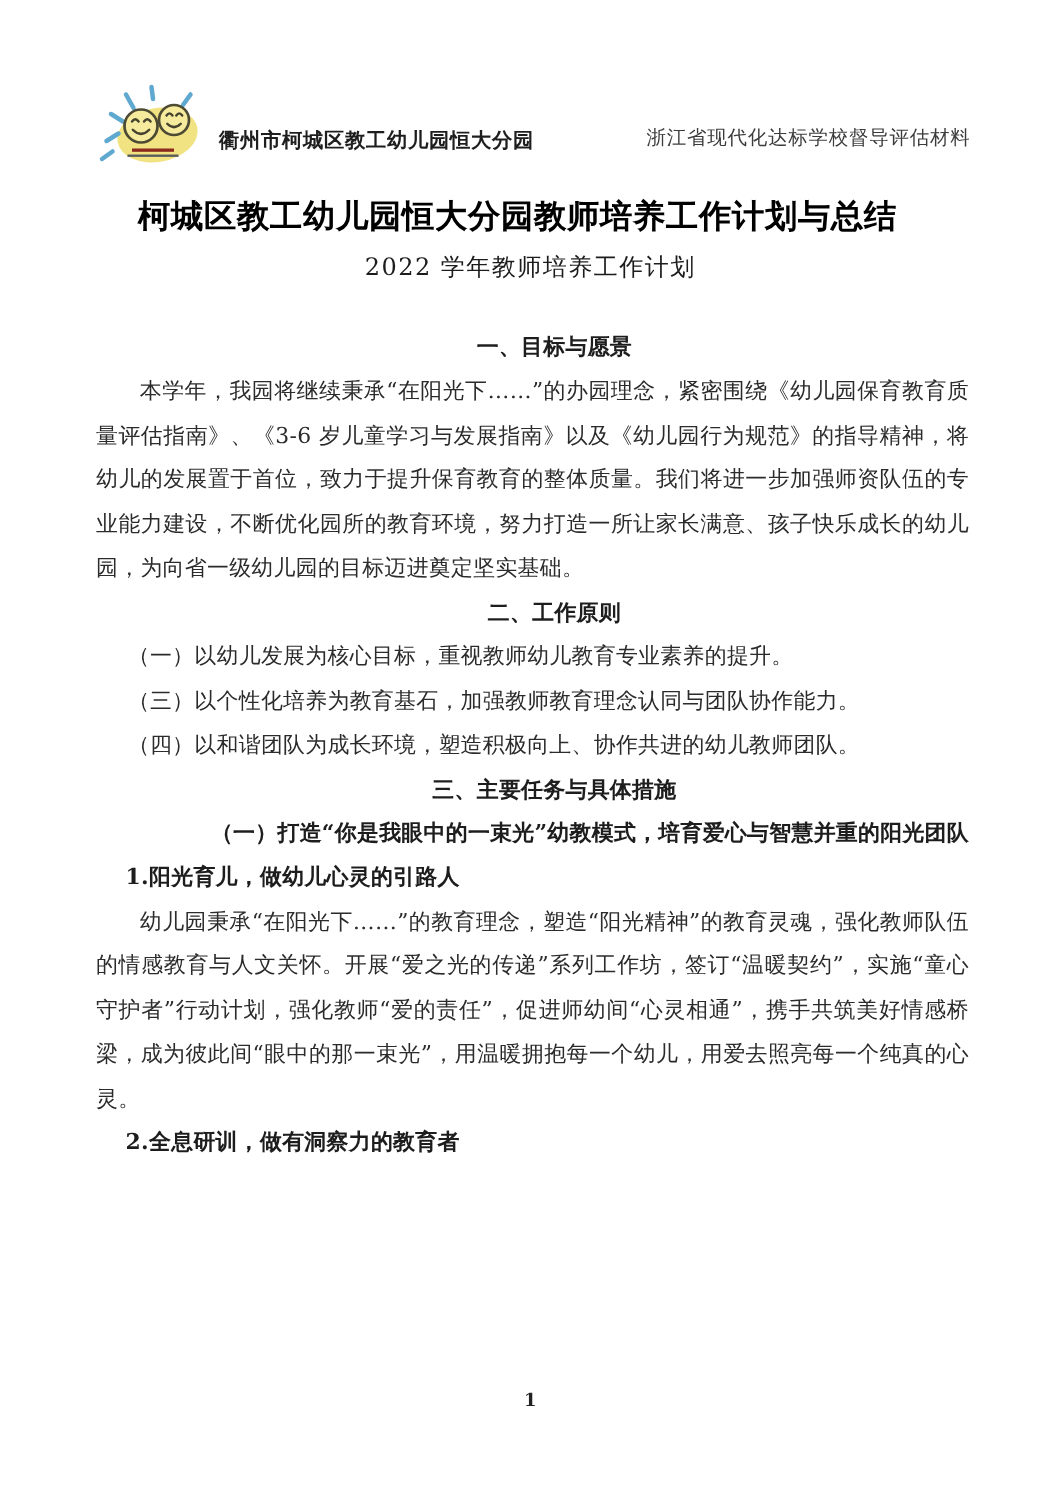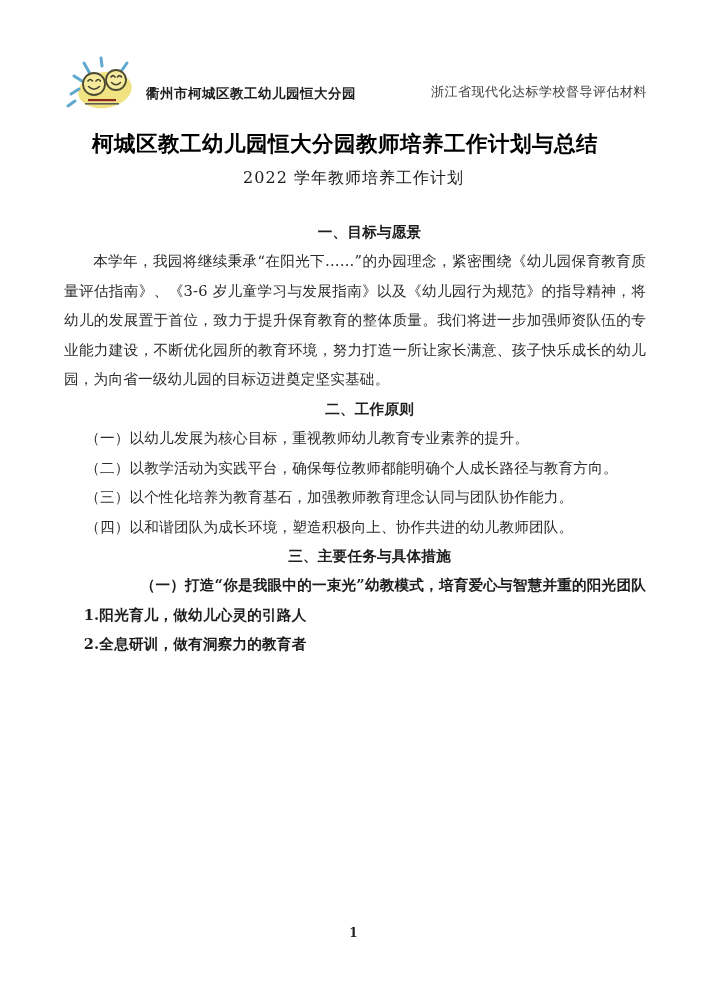--- a/index.html
+++ b/index.html
@@ -163,24 +163,24 @@
   </div>
 
   <div class="doc-title">柯城区教工幼儿园恒大分园教师培养工作计划与总结</div>
   <div class="doc-subtitle">2022 学年教师培养工作计划</div>
 
   <div class="content">
     <p class="blk-heading">一、目标与愿景</p>
     <p class="blk-para">本学年，我园将继续秉承“在阳光下……”的办园理念，紧密围绕《幼儿园保育教育质量评估指南》、《3-6 岁儿童学习与发展指南》以及《幼儿园行为规范》的指导精神，将幼儿的发展置于首位，致力于提升保育教育的整体质量。我们将进一步加强师资队伍的专业能力建设，不断优化园所的教育环境，努力打造一所让家长满意、孩子快乐成长的幼儿园，为向省一级幼儿园的目标迈进奠定坚实基础。</p>
     <p class="blk-heading">二、工作原则</p>
     <p class="blk-item">（一）以幼儿发展为核心目标，重视教师幼儿教育专业素养的提升。</p>
-    <p class="blk-item">（二）以教学活动为实践平台，确保每位教师都能明确个人成长路径与教育方向。</p>
     <p class="blk-item">（三）以个性化培养为教育基石，加强教师教育理念认同与团队协作能力。</p>
     <p class="blk-item">（四）以和谐团队为成长环境，塑造积极向上、协作共进的幼儿教师团队。</p>
     <p class="blk-heading">三、主要任务与具体措施</p>
     <p class="blk-subheading">（一）打造“你是我眼中的一束光”幼教模式，培育爱心与智慧并重的阳光团队</p>
     <p class="blk-subheading2">1.阳光育儿，做幼儿心灵的引路人</p>
+    <p class="blk-para">幼儿园秉承“在阳光下……”的教育理念，塑造“阳光精神”的教育灵魂，强化教师队伍的情感教育与人文关怀。开展“爱之光的传递”系列工作坊，签订“温暖契约”，实施“童心守护者”行动计划，强化教师“爱的责任”，促进师幼间“心灵相通”，携手共筑美好情感桥梁，成为彼此间“眼中的那一束光”，用温暖拥抱每一个幼儿，用爱去照亮每一个纯真的心灵。</p>
     <p class="blk-subheading2">2.全息研训，做有洞察力的教育者</p>
   </div>
 
   <div class="page-number">1</div>
 
 </div>
 
 </body></html>

